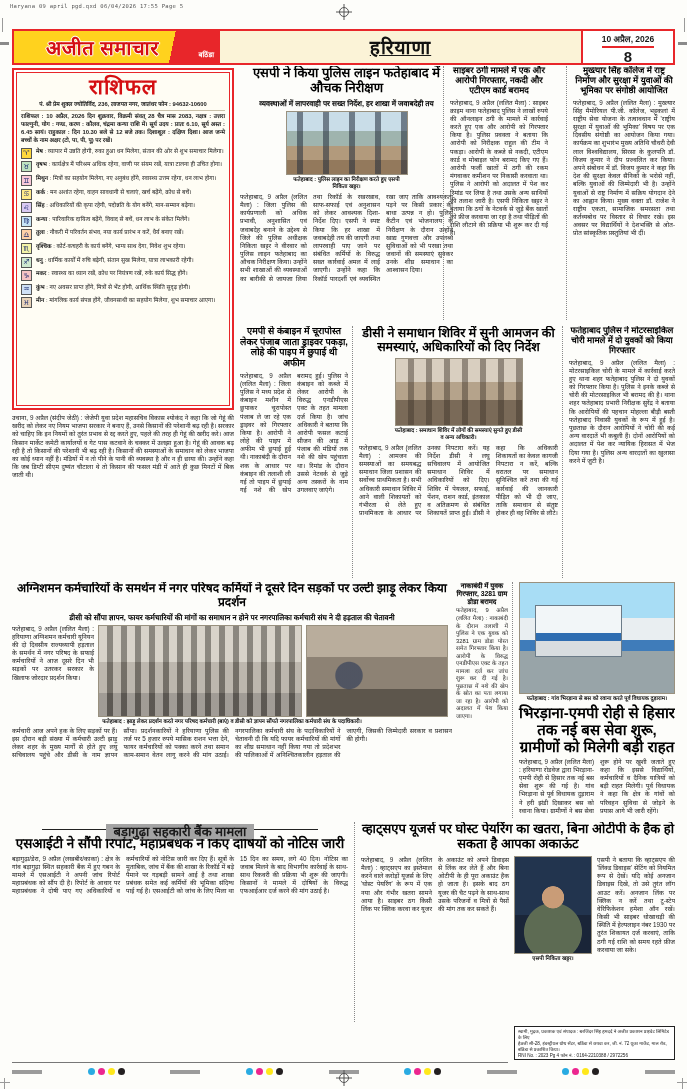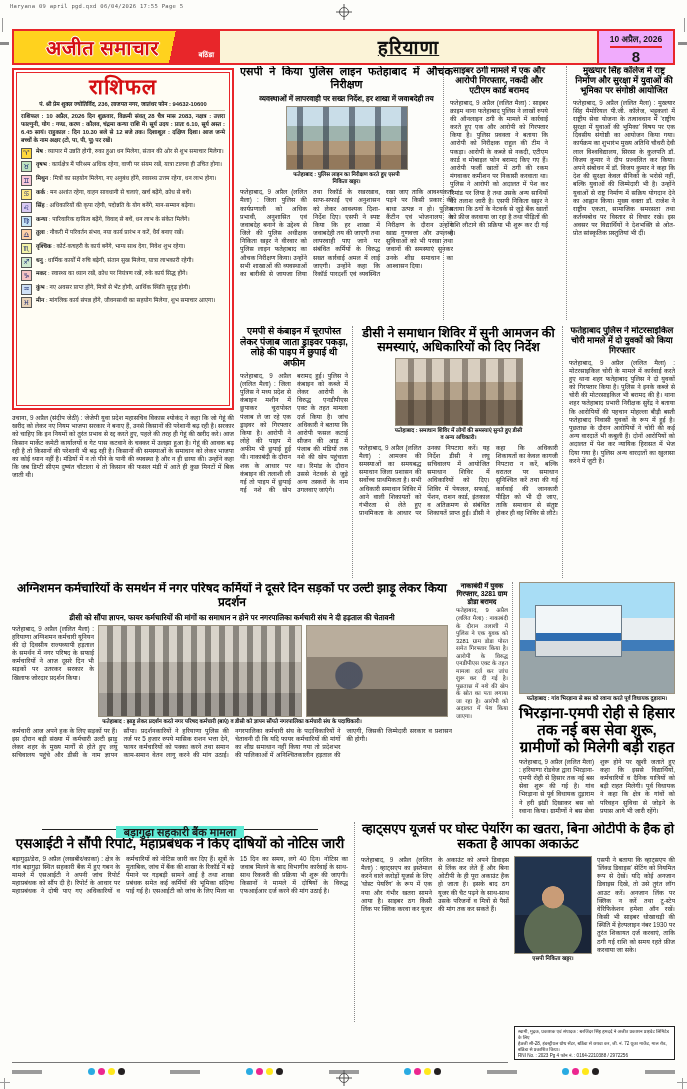--- a/index.html
+++ b/index.html
@@ -17,21 +17,21 @@
   .edge-dash { position:absolute; height:3px; background:#8a8a8a; }
   .cornermark { position:absolute; background:#9a9a9a; }
   
   .masthead { position:absolute; left:12px; top:29px; width:663px; height:36px; border:2.5px solid #e8262a; display:flex; background:#fbf3d7; }
   .mast-logo { position:relative; width:206px; height:100%; background:linear-gradient(102deg,#ffd21e 0 76%,#e8262a 76% 100%); display:flex; align-items:center; padding-left:14px; }
   .mast-logo .title { font-size:20px; font-weight:bold; color:#d40f12; letter-spacing:.5px;
      text-shadow:-1px 0 #fff,1px 0 #fff,0 -1px #fff,0 1px #fff;margin-left:18px; }
   .mast-logo .edition { position:absolute; right:6px; bottom:4px; font-size:7px; font-weight:bold; color:#ffffff; }
   .mast-section { flex:1; display:flex; align-items:center; justify-content:center;text-decoration:underline; }
   .mast-section .section { font-size:19px; font-weight:bold; color:#111; letter-spacing:1px; }
-  .mast-datebox { width:76px; border-left:2.5px solid #e8262a; background:#f0abfc; display:flex; flex-direction:column;align-items:center; }
+  .mast-datebox { width:92px; border-left:2.5px solid #e8262a; background:#ffffff; display:flex; flex-direction:column;align-items:center; }
   .mast-date { font-size:8.5px; font-weight:bold; text-align:center; padding:2px 0; border-bottom:2px solid #e8262a; }
   .mast-pageno { flex:1; display:flex; align-items:center; justify-content:center; font-size:15px; font-weight:bold; }
   
   .art { position:absolute; overflow:hidden; }
   .art h2 { font-weight:bold; color:#000; text-align:center; line-height:1.15; }
   .subhead { font-weight:bold; text-align:center; color:#000; }
   .body-text { font-size:6.3px; line-height:1.3; text-align:justify; color:#222; }
   .cols-2 { column-count:2; column-gap:6px; }
   .cols-3 { column-count:3; column-gap:6px; }
   .cols-4 { column-count:4; column-gap:6px; }
@@ -70,21 +70,21 @@
   .zrow:nth-child(1) .zicon { background:#ffd83d; } .zrow:nth-child(2) .zicon { background:#bfe3c0; }
   .zrow:nth-child(3) .zicon { background:#f9c9d8; } .zrow:nth-child(4) .zicon { background:#ffe98a; }
   .zrow:nth-child(5) .zicon { background:#d9c9f2; } .zrow:nth-child(6) .zicon { background:#c9e6f7; }
   .zrow:nth-child(7) .zicon { background:#ffd1a8; } .zrow:nth-child(8) .zicon { background:#f3f3a9; }
   .zrow:nth-child(9) .zicon { background:#cfe8cf; } .zrow:nth-child(10) .zicon { background:#f5c3c3; }
   .zrow:nth-child(11) .zicon { background:#cfe0f5; } .zrow:nth-child(12) .zicon { background:#e8d3b9; }
   .ztext { font-size:5.9px; line-height:1.3; text-align:justify; }
   .zname { font-weight:bold; }
   
   .art-sp { left:240px; top:66px; width:213px; height:254px; }
-  .art-sp h2 { font-size:11px;font-family:Liberation Mono, monospace; }
+  .art-sp h2 { font-size:13px; }
   .art-sp .subhead { font-size:7.3px; margin:2px 0 3px; }
   .art-cyber { left:443px; top:66px; width:105px; height:254px; }
   .art-cyber h2, .art-college h2 { font-size:8.6px; margin-bottom:3px; }
   .art-college { left:566px; top:66px; width:109px; height:254px; }
   .art-wheat { left:12px; top:414px; width:222px; height:164px; }
   .art-wheat h2 { font-size:15px; line-height:1.12; margin-bottom:3px; }
   .art-opium { left:240px; top:326px; width:108px; height:252px; }
   .art-opium h2 { font-size:9.3px; margin-bottom:3px; }
   .art-dc { left:352px; top:326px; width:206px; height:252px; }
   .art-dc h2 { font-size:12.5px; margin-bottom:3px; }
@@ -95,21 +95,21 @@
   .art-fire .subhead { font-size:7.4px; margin:2px 0 3px; }
   .fire-row { display:flex; gap:4px; }
   .art-doda { left:456px; top:582px; width:52px; height:236px; }
   .art-doda h2 { font-size:6.8px; text-align:center; margin-bottom:2px; }
   .art-doda .body-text { font-size:5.8px; }
   .art-bus { left:512px; top:582px; width:163px; height:236px; }
   .art-bus h2 { font-size:15px; margin:2px 0 2px; }
   .art-bank { left:12px; top:822px; width:336px; height:200px; }
   .kicker { position:relative; text-align:center; height:12px; margin-bottom:2px; }
   .kicker::before { content:""; position:absolute; left:30px; right:30px; top:55%; border-top:1px solid #222; }
-  .kicker span { position:relative; background:#5eead4; padding:0 8px; font-size:11px; font-weight:bold; }
+  .kicker span { position:relative; background:#a3a3a3; padding:0 8px; font-size:13px; font-weight:bold; }
   .art-bank h2 { font-size:13.5px; margin-bottom:3px; }
   .art-wa { left:354px; top:822px; width:321px; height:200px; }
   .art-wa h2 { font-size:13px; margin-bottom:4px; }
   .wa-row { display:flex; gap:5px; }
   
   .rule-bottom { position:absolute; left:12px; top:1062px; width:496px; height:1px; background:#777; }
   .publisher { position:absolute; left:514px; top:1026px; width:161px; height:34px; border:1px solid #222; background:#fff; padding:2px 3px; }
   .publisher div { font-size:4.6px; line-height:1.3; color:#222; text-align:left; }
   .colorbar { position:absolute; left:12px; top:1068px; width:663px; display:flex; align-items:center; justify-content:space-between; }
   .cbar-dash { width:30px; height:4px; background:#9b9b9b; }

